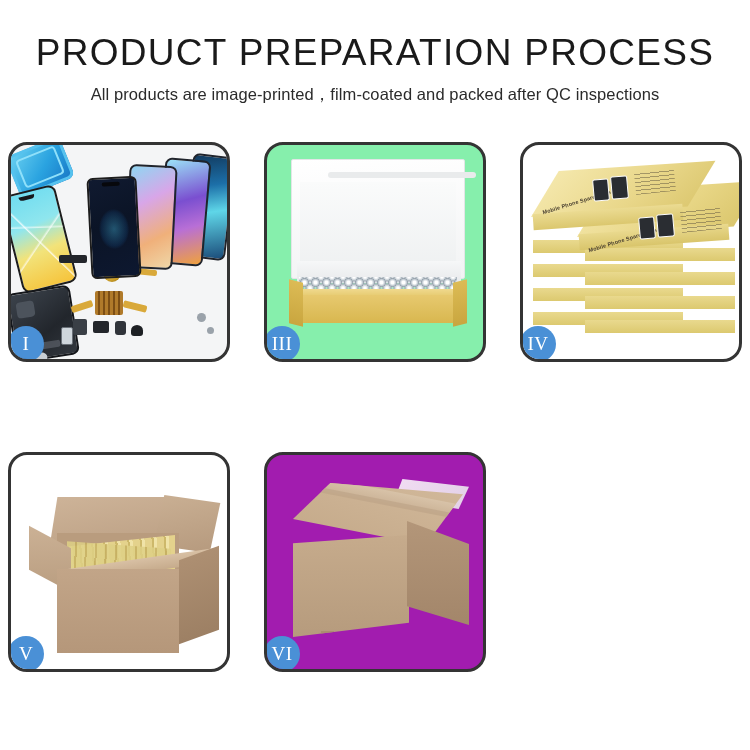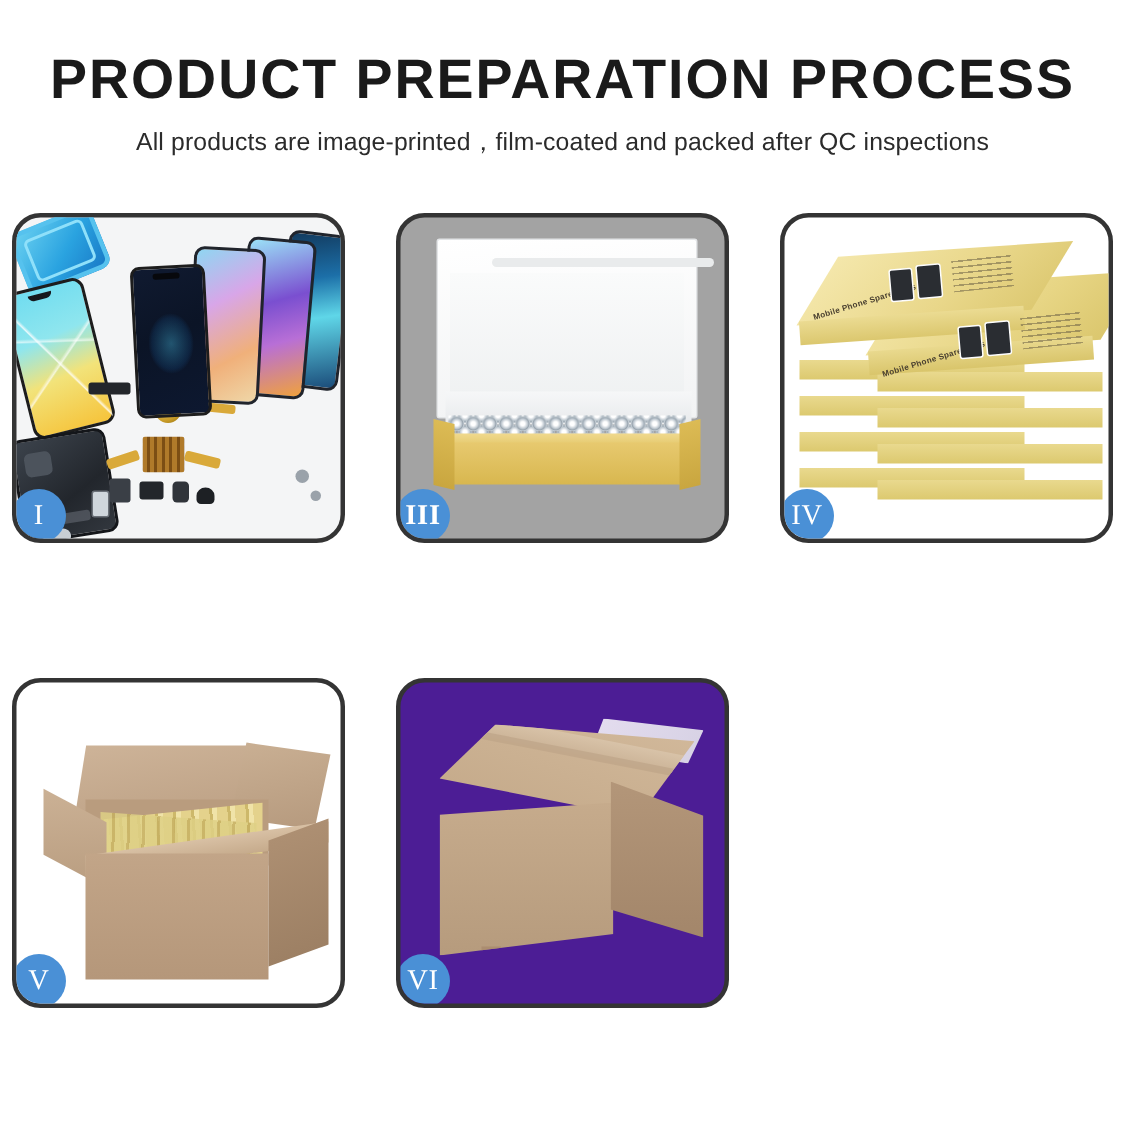--- a/index.html
+++ b/index.html
@@ -8,21 +8,21 @@
     background:#ffffff;
     font-family:"Liberation Sans", sans-serif;
     overflow:hidden;
   }
   .page{position:relative;width:750px;height:750px;}
 
   
   .header{padding-top:34px;text-align:center;}
   .title{
     font-size:37px;
-    font-weight:700;
+    font-weight:400;
     letter-spacing:1.3px;
     color:#1a1a1a;
     line-height:1.05;
     white-space:nowrap;
   }
   .subtitle{
     margin-top:11px;
     font-size:16.5px;
     font-weight:400;
     color:#2b2b2b;
@@ -141,21 +141,21 @@
       radial-gradient(circle at 50% 50%, #ffffff 14%, #c3ccd4 40%, #aab4bd 52%, #d6dde3 60%, transparent 64%),
       radial-gradient(circle at 50% 50%, #ffffff 14%, #c3ccd4 40%, #aab4bd 52%, #d6dde3 60%, transparent 64%);
     background-size:14px 14px,14px 14px;
     background-position:0 0,7px 7px;
     opacity:.92;
   }
   .bubsheen{position:absolute;inset:0;
     background:linear-gradient(105deg,#ffffff55 0 18%,#ffffff00 38%,#ffffff44 62%,#ffffff00 88%);}
 
   
-  .p3{background:#a3a3a3;font-weight:bold;}
+  .p3{background:#86efac;}
   .lid3{position:absolute;left:24px;top:14px;width:172px;height:118px;
         background:linear-gradient(175deg,#ffffff,#f2f3f4);
         border:1px solid #e3e5e7;border-radius:2px;}
   .lid3:after{content:"";position:absolute;left:8px;top:22px;right:8px;bottom:4px;
         background:linear-gradient(180deg,#fafbfb,#eef0f1);}
   .lid3tab{position:absolute;left:36px;top:12px;width:148px;height:6px;background:#e9ebec;border-radius:3px;}
   .foam3{position:absolute;left:30px;top:116px;width:164px;height:22px;
         background:linear-gradient(180deg,#f6f7f8,#e8eaec);}
   .bub3{position:absolute;left:32px;top:132px;width:158px;height:34px;
         background-image:radial-gradient(circle at 50% 50%,#ffffff 18%,#b8c2cb 44%,#95a1ab 54%,#cdd5db 62%,transparent 66%),
@@ -204,21 +204,21 @@
   .flapR{position:absolute;left:128px;top:16px;width:56px;height:50px;
         background:linear-gradient(160deg,#c9af93,#b69a7e);transform:skew(-12deg,8deg);}
   .fill5{position:absolute;left:32px;top:58px;width:112px;height:40px;
         background:repeating-linear-gradient(86deg,#e4d28c 0 7px,#cdb86a 7px 9px,#f0e3a8 9px 12px);
         transform:skewY(-6deg);}
   .fill5b{position:absolute;left:36px;top:62px;width:104px;height:34px;
         background:repeating-linear-gradient(92deg,#ded085 0 8px,#c6b062 8px 10px);
         transform:skewY(4deg);opacity:.85;}
 
   
-  .p6{background:#4c1d95;}
+  .p6{background:#a21caf;}
   .box6{position:absolute;left:16px;top:22px;width:192px;height:172px;}
   .b6topflat{position:absolute;left:10px;top:6px;width:170px;height:62px;
         background:linear-gradient(200deg,#d2b99b,#c3a888);
         clip-path:polygon(22% 0,100% 18%,78% 100%,0 58%);}
   .b6front{position:absolute;left:10px;top:58px;width:116px;height:102px;
         background:linear-gradient(180deg,#c6ab8c,#b69b7d);
         clip-path:polygon(0 8%,100% 0,100% 86%,0 100%);}
   .b6side{position:absolute;left:124px;top:44px;width:62px;height:104px;
         background:linear-gradient(180deg,#b39679,#a3866a);
         clip-path:polygon(0 0,100% 22%,100% 100%,0 82%);}

